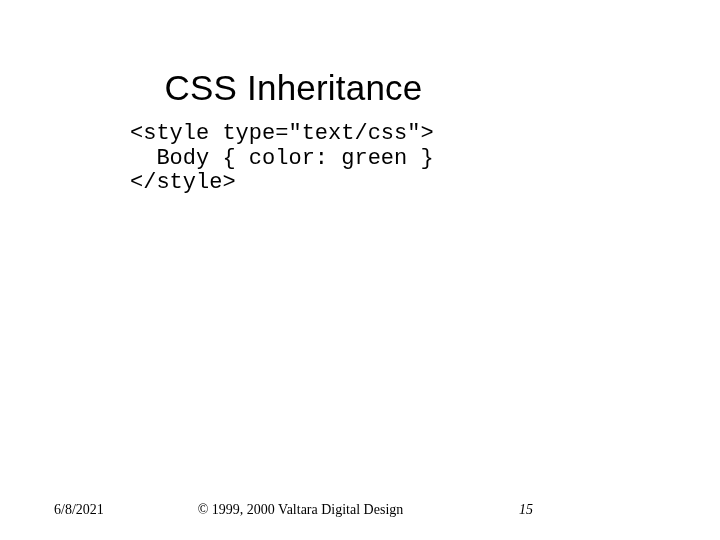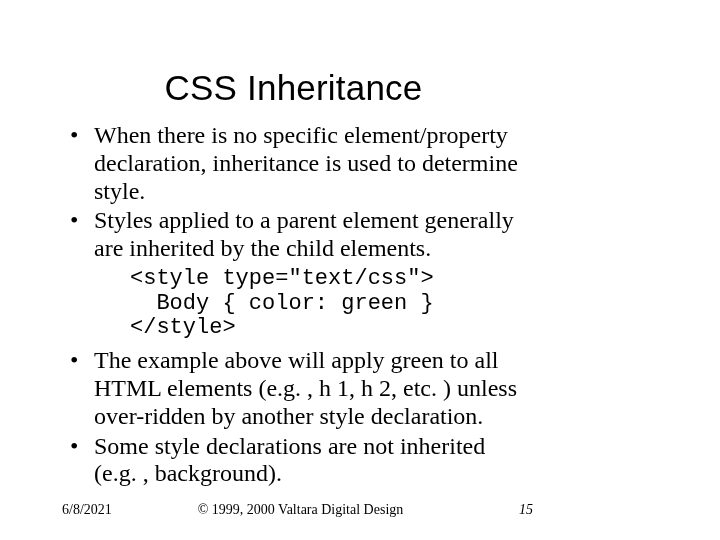--- a/index.html
+++ b/index.html
@@ -48,42 +48,34 @@
     line-height: 1.12;
     margin: 4px 0 6px 76px;
     white-space: pre;
   }
   .footer {
     position: absolute;
     left: 54px; right: 54px; bottom: 22px;
     font-size: 14px;
     font-family: "Times New Roman", Times, serif;
   }
-  .footer .date { position: absolute; left: 8px; bottom: 0; }
+  .footer .date { position: absolute; left: 0; bottom: 0; }
   .footer .copy { position: absolute; left: 14px; right: 0; bottom: 0; text-align: center; }
   .footer .page { position: absolute; right: 0; bottom: 0; font-style: italic; }
 </style>
 </head>
 <body>
 
 <div class="slide">
   <h1 class="title">CSS Inheritance</h1>
 
-  <ul class="bullets">
-    <li>When there is no specific element/property declaration, inheritance is used to determine style.</li>
-    <li>Styles applied to a parent element generally are inherited by the child elements.</li>
-  </ul>
 
   <pre class="code">&lt;style type="text/css"&gt;
   Body { color: green }
 &lt;/style&gt;</pre>
 
-  <ul class="bullets">
-    <li>The example above will apply green to all HTML elements (e.g. , h 1, h 2, etc. ) unless over-ridden by another style declaration.</li>
-    <li>Some style declarations are not inherited (e.g. , background).</li>
-  </ul>
 
   <div class="footer">
     <span class="date">6/8/2021</span>
     <span class="copy">© 1999, 2000 Valtara Digital Design</span>
     <span class="page">15</span>
   </div>
 </div>
 
 </body></html>

